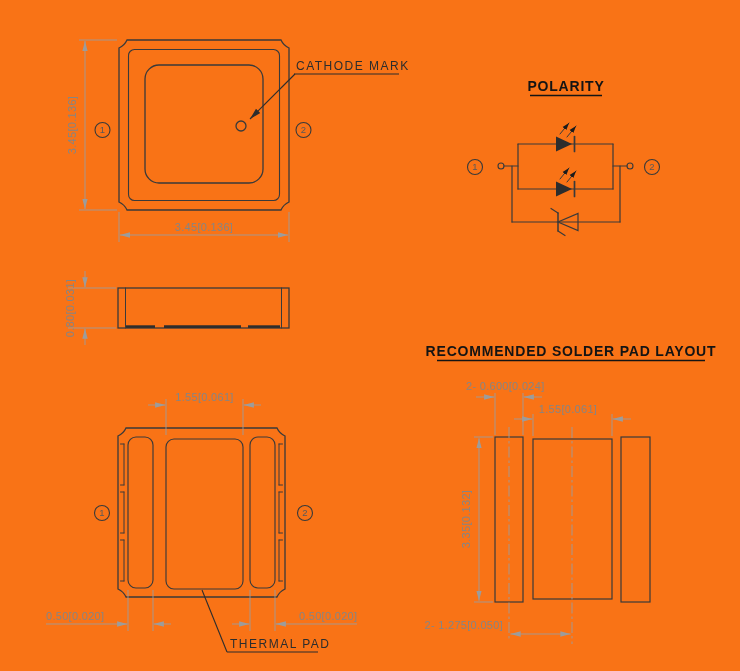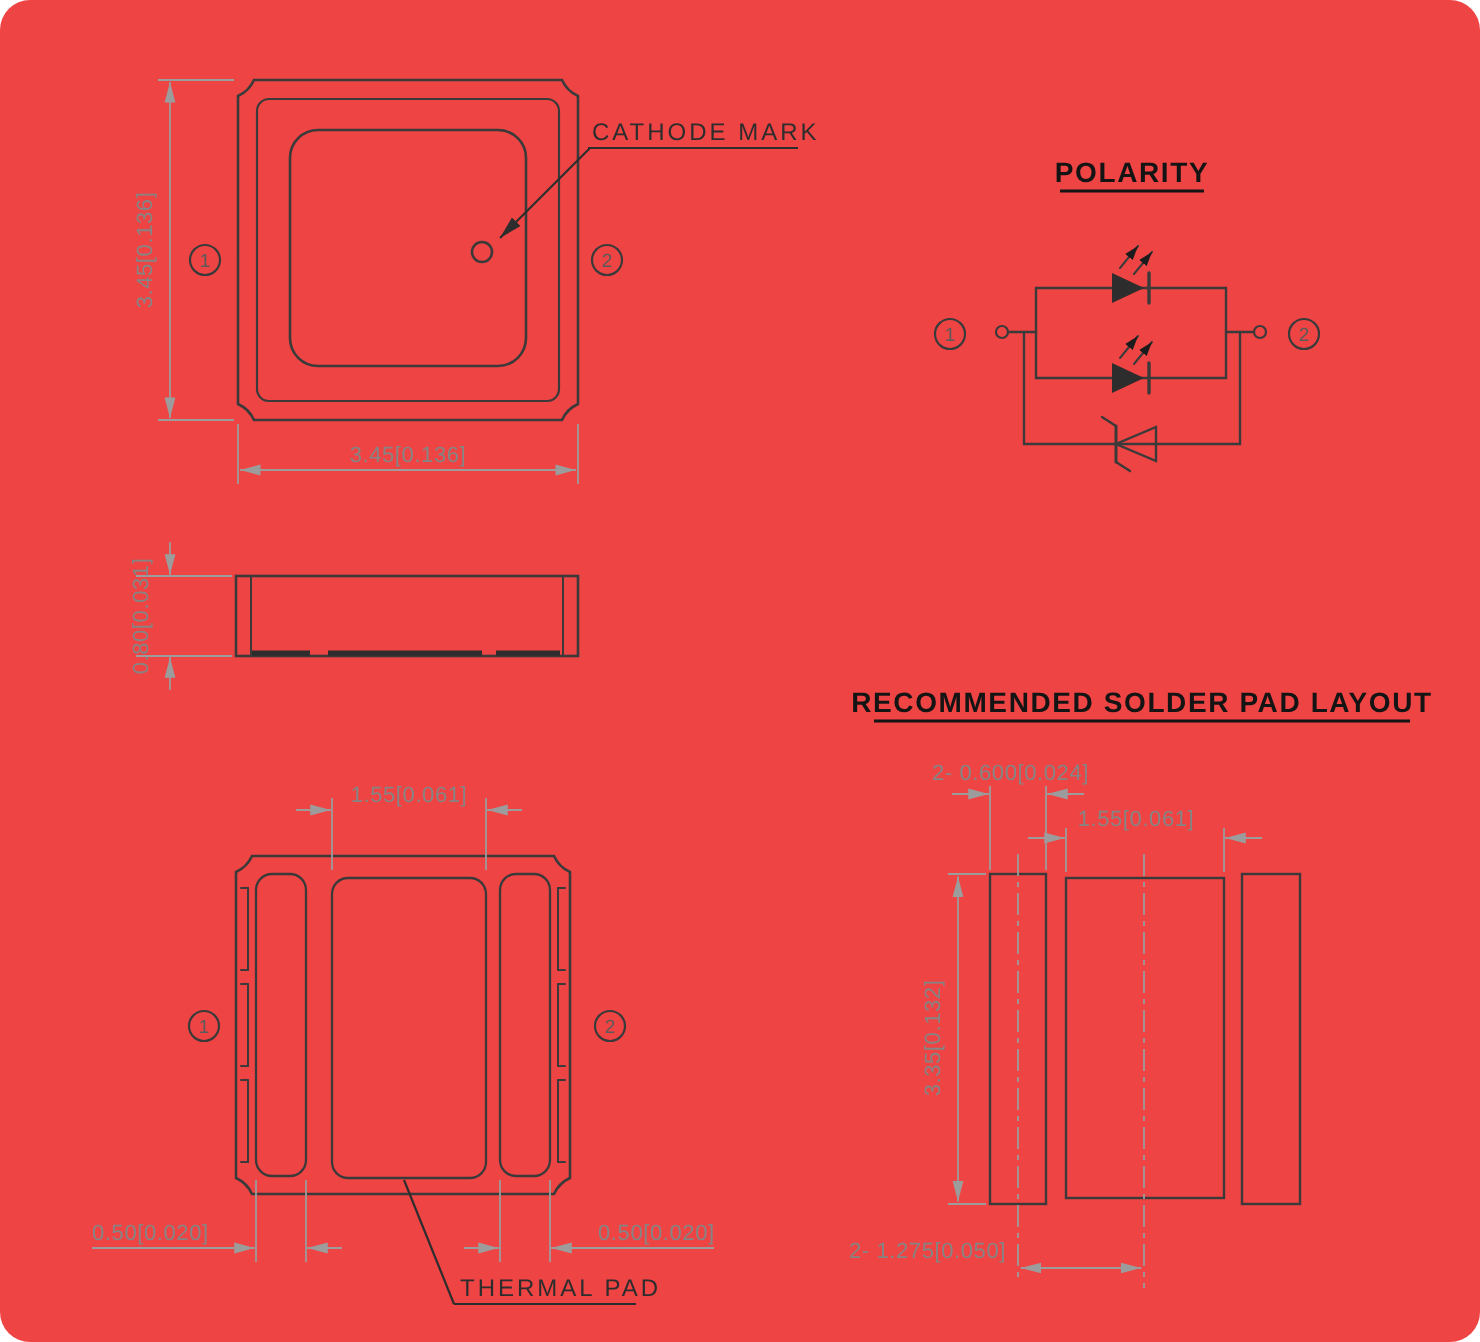--- a/index.html
+++ b/index.html
@@ -1,17 +1,17 @@
 <!DOCTYPE html>
 <html><head>
 <meta charset="utf-8">
 <style>
   html,body{margin:0;padding:0;background:#ffffff;}
-  .canvas{position:relative;width:740px;height:671px;background:#ef4444;overflow:hidden;
-          font-family:"Liberation Sans", sans-serif;border-radius:15px;}
+  .canvas{position:relative;width:740px;height:671px;background:#f97316;overflow:hidden;
+          font-family:"Liberation Sans", sans-serif;}
   svg text{font-family:"Liberation Sans", sans-serif;}
   .geo{stroke:#3a3a3a;stroke-width:1.3;fill:none;stroke-linecap:round;}
   .geo-fill{fill:#2d2d2d;stroke:none;}
   .dim{stroke:#9c9c9c;stroke-width:0.9;fill:none;}
   .cl{stroke:#9c9c9c;stroke-width:0.9;fill:none;stroke-dasharray:11 3 2.5 3;}
   .thick{stroke:#2d2d2d;stroke-width:2.6;fill:none;}
   .dimtext{fill:#858585;font-size:11px;letter-spacing:0.3px;}
   .pintext{fill:#5a5a5a;font-size:9.5px;}
   .labeltext{fill:#2d2d2d;font-size:12px;letter-spacing:1.5px;}
   .labelline{stroke:#2d2d2d;stroke-width:1.1;fill:none;}

